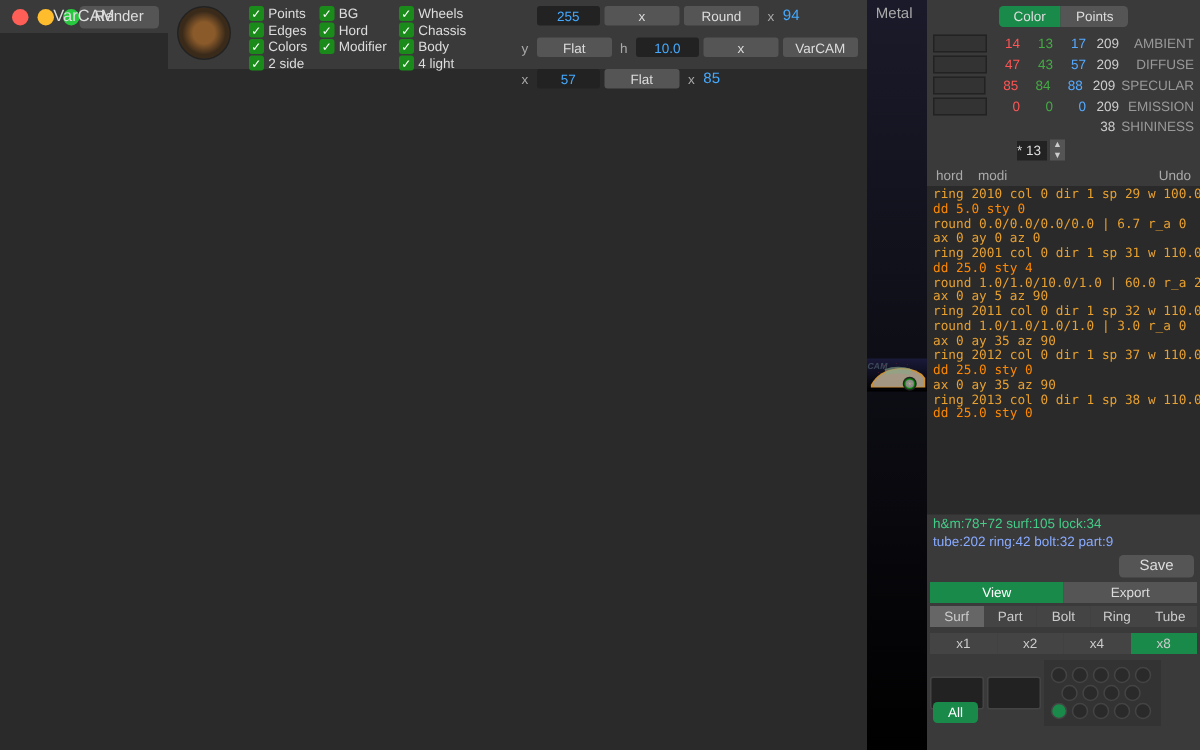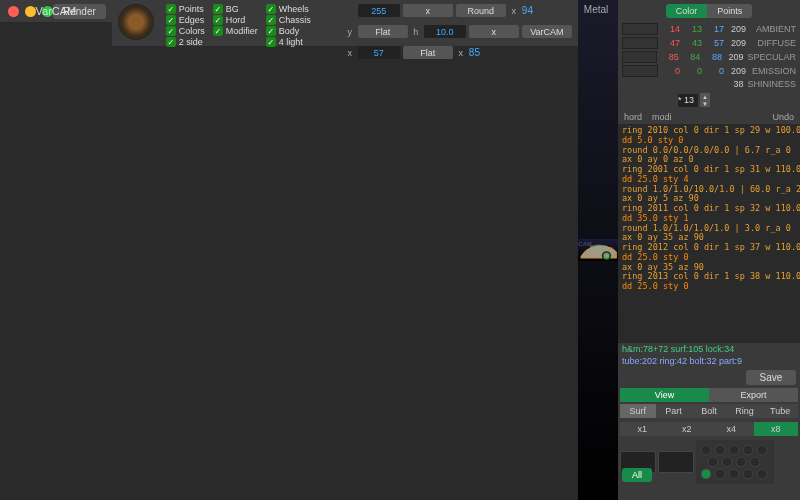--- a/index.html
+++ b/index.html
@@ -280,21 +280,20 @@
           <div class="o">dd 5.0 sty 0</div>
           <div class="y">round 0.0/0.0/0.0/0.0 | 6.7 r_a 0</div>
           <div class="y">ax 0 ay 0 az 0</div>
           <div class="w"> </div>
           <div class="y">ring 2001 col 0 dir 1 sp 31 w 110.0 h 70.0 ws 55.0</div>
           <div class="o">dd 25.0 sty 4</div>
           <div class="y">round 1.0/1.0/10.0/1.0 | 60.0 r_a 25.5</div>
           <div class="y">ax 0 ay 5 az 90</div>
           <div class="w"> </div>
           <div class="y">ring 2011 col 0 dir 1 sp 32 w 110.0 h 70.0 ws 30.0</div>
-          <div class="o">dd 35.0 sty 1</div>
           <div class="y">round 1.0/1.0/1.0/1.0 | 3.0 r_a 0</div>
           <div class="y">ax 0 ay 35 az 90</div>
           <div class="w"> </div>
           <div class="y">ring 2012 col 0 dir 1 sp 37 w 110.0 h 70.0 ws 30.0</div>
           <div class="o">dd 25.0 sty 0</div>
           <div class="y">ax 0 ay 35 az 90</div>
           <div class="w"> </div>
           <div class="y">ring 2013 col 0 dir 1 sp 38 w 110.0 h 70.0 ws 30.0</div>
           <div class="o">dd 25.0 sty 0</div>
         </div>

